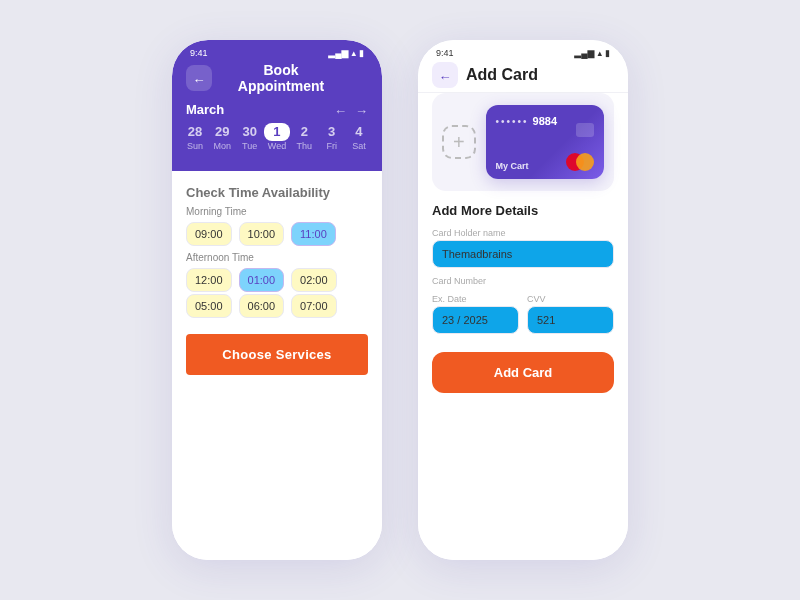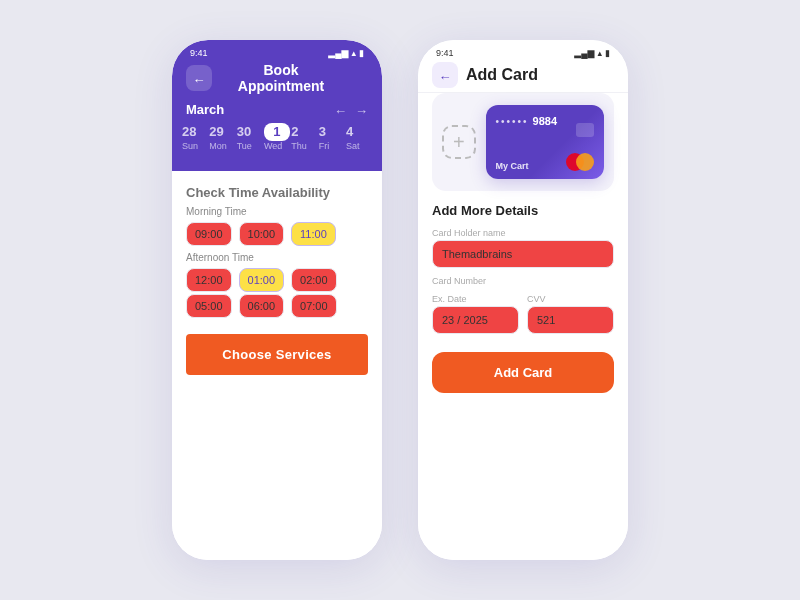--- a/index.html
+++ b/index.html
@@ -89,21 +89,21 @@
       cursor: pointer;
     }
     .calendar-row {
       display: flex;
       justify-content: space-between;
       padding: 4px 10px 6px 10px;
     }
     .cal-day {
       display: flex;
       flex-direction: column;
-      align-items: flex-start;
+      align-items: center;
       width: 26px;
     }
     .cal-num {
       font-size: 13px;
       font-weight: 600;
       color: rgba(255,255,255,0.75);
       line-height: 1.4;
     }
     .cal-num.active {
       background: #fff;
@@ -138,26 +138,26 @@
       display: flex;
       gap: 7px;
       margin-bottom: 2px;
     }
     .time-slot {
       border: 1.5px solid #e8e8f0;
       border-radius: 8px;
       padding: 5px 8px;
       font-size: 11px;
       color: #333;
-      background: #ef4444;
+      background: #fef9c3;
       cursor: pointer;
       font-weight: 500;
     }
     .time-slot.selected {
-      background: #fde047;
+      background: #7dd3fc;
       border-color: #c4b8f0;
       color: #5a3fc0;
     }
     .choose-btn {
       background: #f05a22;
       color: #fff;
       border: none;
       border-radius: 4px;
       width: 100%;
       padding: 13px 0;
@@ -275,21 +275,21 @@
       display: block;
       margin-bottom: 2px;
     }
     .form-field input {
       width: 100%;
       border: 1.5px solid #e8e8f0;
       border-radius: 8px;
       padding: 7px 9px;
       font-size: 11px;
       color: #333;
-      background: #ef4444;
+      background: #0ea5e9;
       outline: none;
     }
     .form-row {
       display: flex;
       gap: 8px;
     }
     .form-row .form-field {
       flex: 1;
     }
     .add-card-btn {

